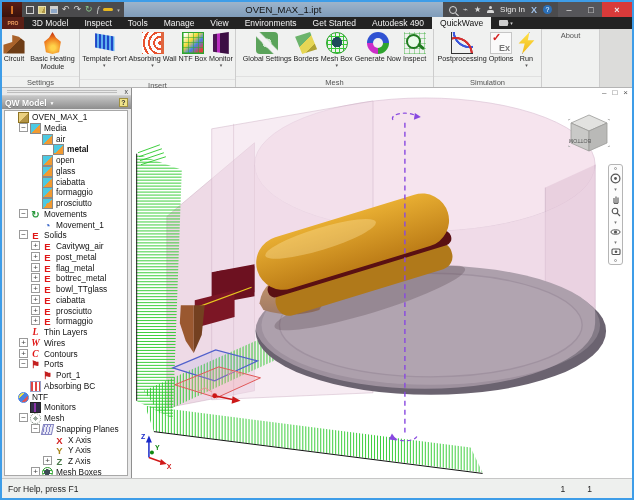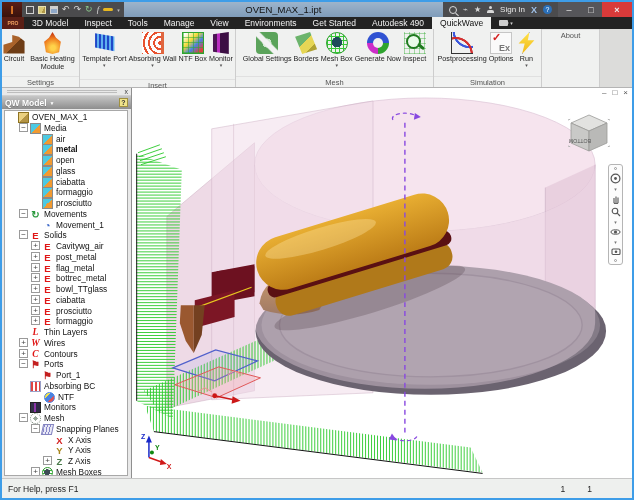--- a/index.html
+++ b/index.html
@@ -293,21 +293,21 @@
         <div class="trow" style="padding-left: 14px;">
           <span class="texp">−</span>
           <span class="ti ti-media"></span>
           <span class="tlabel">Media</span>
         </div>
         <div class="trow" style="padding-left: 26px;">
           <span class="texp blank"></span>
           <span class="ti ti-media"></span>
           <span class="tlabel">air</span>
         </div>
-        <div class="trow" style="padding-left: 26px;">
+        <div class="trow" style="padding-left: 26px; margin-left: 11px;">
           <span class="texp blank"></span>
           <span class="ti ti-media"></span>
           <span class="tlabel bold">metal</span>
         </div>
         <div class="trow" style="padding-left: 26px;">
           <span class="texp blank"></span>
           <span class="ti ti-media"></span>
           <span class="tlabel">open</span>
         </div>
         <div class="trow" style="padding-left: 26px;">
@@ -408,21 +408,21 @@
         <div class="trow" style="padding-left: 26px;">
           <span class="texp blank"></span>
           <span class="ti ti-port">⚑</span>
           <span class="tlabel">Port_1</span>
         </div>
         <div class="trow" style="padding-left: 14px;">
           <span class="texp blank"></span>
           <span class="ti ti-absorbing"></span>
           <span class="tlabel">Absorbing BC</span>
         </div>
-        <div class="trow" style="padding-left: 28px;">
+        <div class="trow" style="padding-left: 2px;">
           <span class="texp blank"></span>
           <span class="ti ti-ntf"></span>
           <span class="tlabel">NTF</span>
         </div>
         <div class="trow" style="padding-left: 14px;">
           <span class="texp blank"></span>
           <span class="ti ti-monitors"></span>
           <span class="tlabel">Monitors</span>
         </div>
         <div class="trow" style="padding-left: 14px;">

